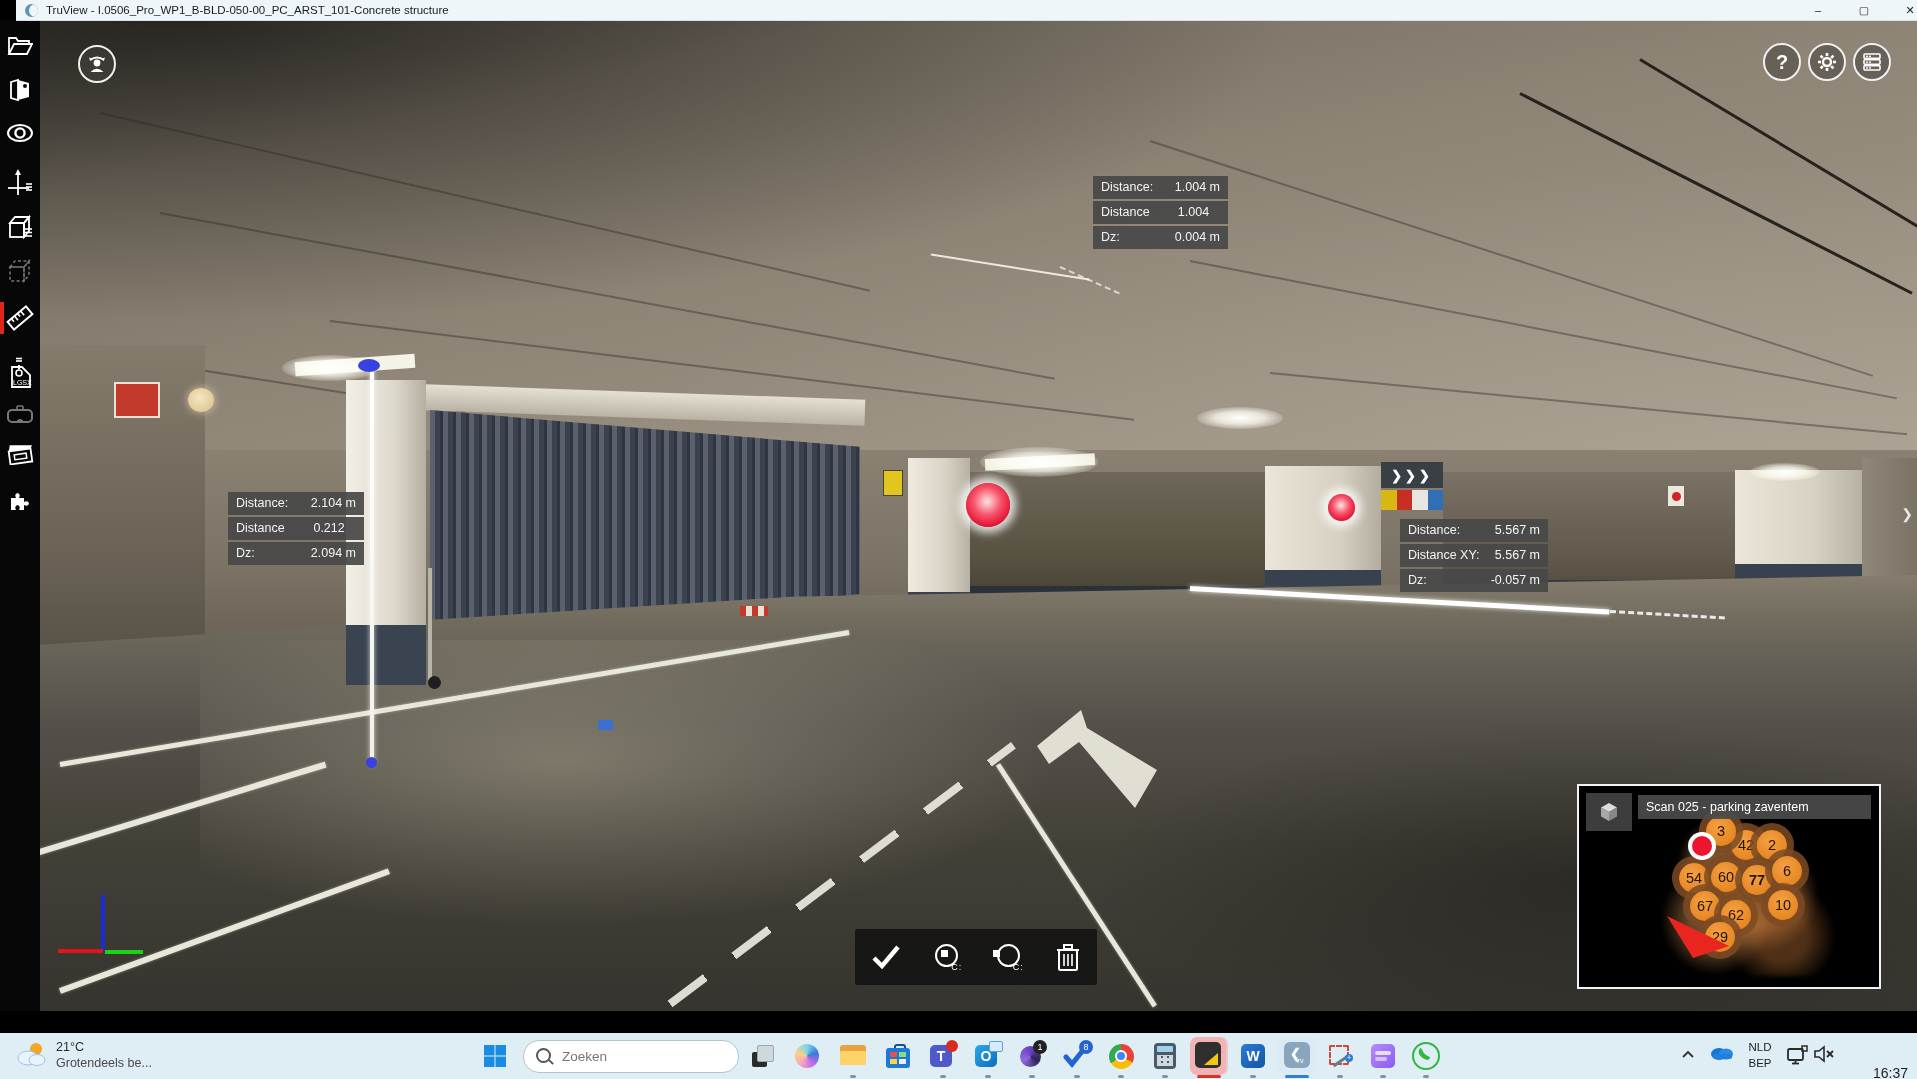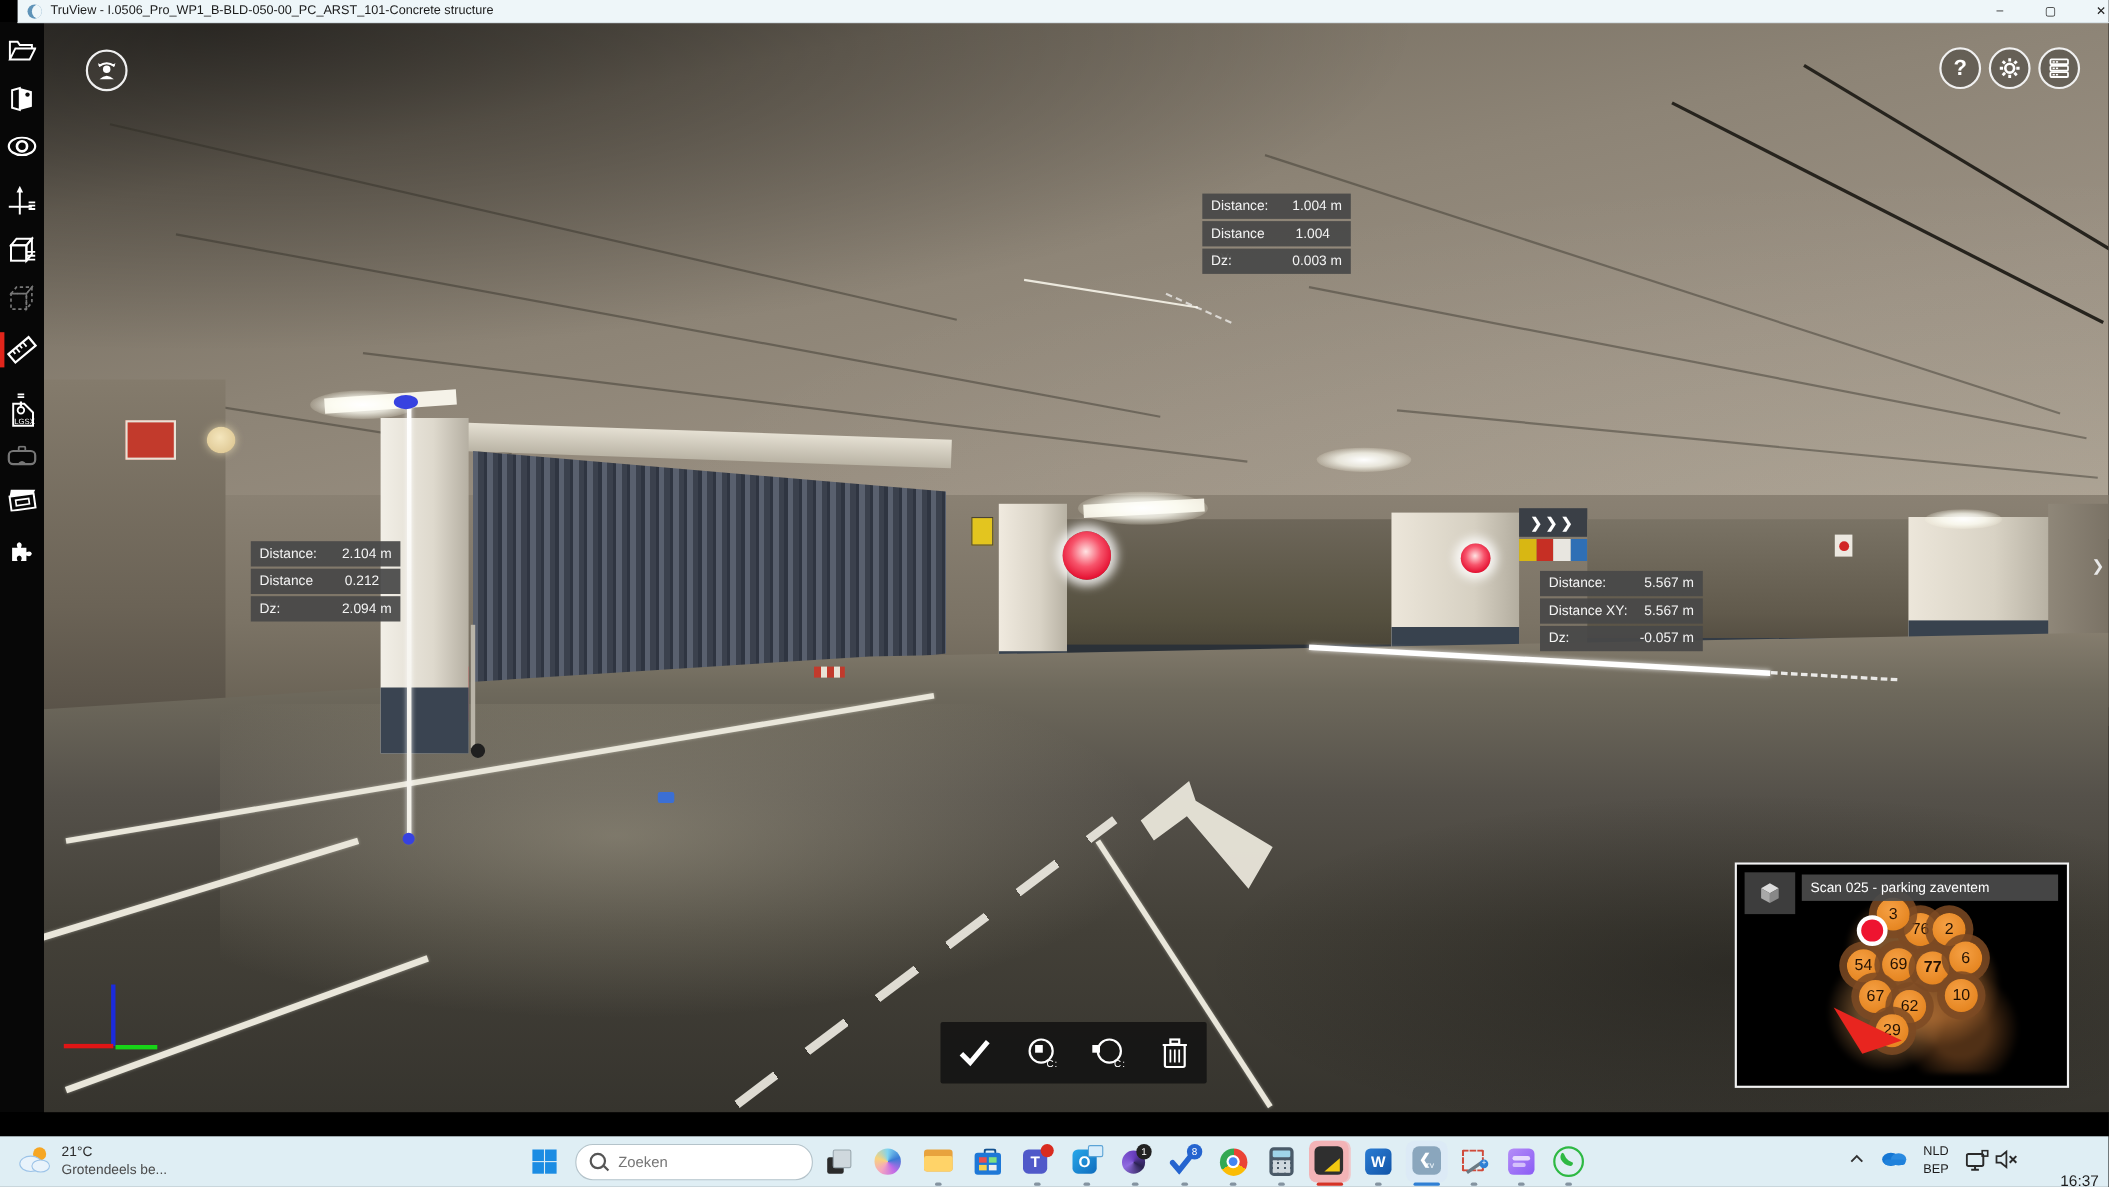--- a/index.html
+++ b/index.html
@@ -203,21 +203,21 @@
       <div class="trow">
           <span class="tl">Distance:</span>
           <span>1.004 m</span>
         </div>
       <div class="trow">
           <span class="tl">Distance XY:</span>
           <span>1.004 m</span>
         </div>
       <div class="trow">
           <span class="tl">Dz:</span>
-          <span>0.003 m</span>
+          <span>0.004 m</span>
         </div>
     </div>
     <div class="tooltip" style="left:188px;top:472px;width:136px;">
       <div class="trow">
           <span class="tl">Distance:</span>
           <span>2.104 m</span>
         </div>
       <div class="trow">
           <span class="tl">Distance XY:</span>
           <span>0.212 m</span>
@@ -318,24 +318,24 @@
         <line x1="13" y1="12" x2="13" y2="24" stroke="#fff" stroke-width="1.6"></line>
         <line x1="17" y1="12" x2="17" y2="24" stroke="#fff" stroke-width="1.6"></line>
         <line x1="2" y1="8" x2="24" y2="8" stroke="#fff" stroke-width="2"></line>
         <rect x="9" y="3" width="8" height="4" fill="none" stroke="#fff" stroke-width="2"></rect>
       </svg>
     </div>
 
     <div id="minimap">
       <div id="mm-fuzz"></div>
       <div class="scan" style="left:127px;top:30px;z-index:1;">3</div>
-      <div class="scan" style="left:152px;top:44px;">76</div>
+      <div class="scan" style="left:152px;top:44px;">42</div>
       <div class="scan" style="left:178px;top:44px;">2</div>
       <div class="scan" style="left:100px;top:77px;">54</div>
-      <div class="scan" style="left:132px;top:76px;">69</div>
+      <div class="scan" style="left:132px;top:76px;">60</div>
       <div class="scan" style="left:163px;top:79px;font-weight:bold;">77</div>
       <div class="scan" style="left:193px;top:70px;">6</div>
       <div class="scan" style="left:111px;top:105px;">67</div>
       <div class="scan" style="left:142px;top:114px;">62</div>
       <div class="scan" style="left:189px;top:104px;">10</div>
       <div class="scan" style="left:126px;top:136px;">29</div>
       <div style="position:absolute;left:113px;top:50px;width:20px;height:20px;border-radius:50%;
            background:#ee1430;box-shadow:0 0 0 4px #fff;z-index:2;"></div>
       <svg style="position:absolute;left:86px;top:122px;z-index:2;" width="70" height="52" viewBox="0 0 70 52">
         <polygon points="2,8 64,38 28,50" fill="#e8251f"></polygon>

